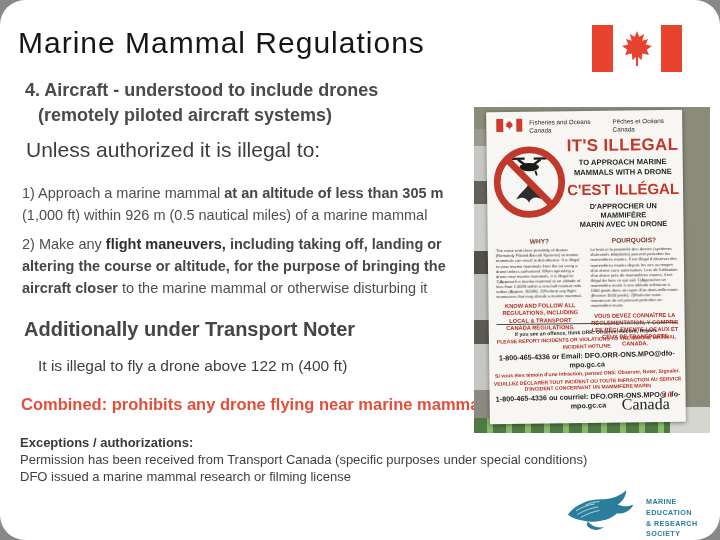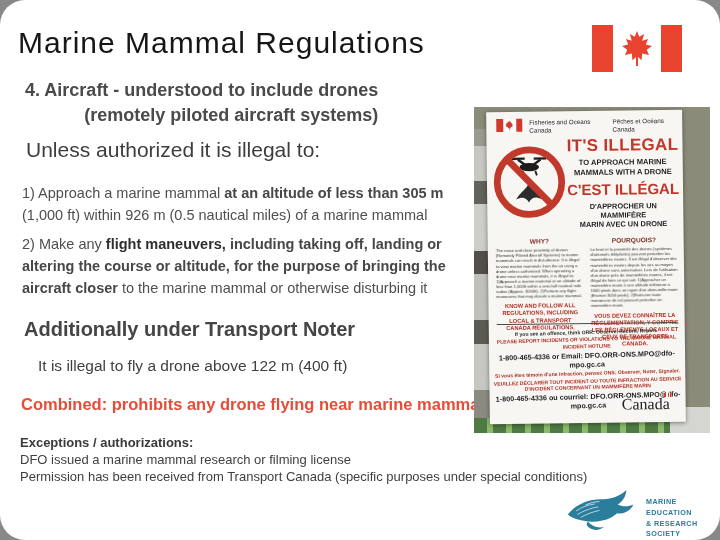--- a/index.html
+++ b/index.html
@@ -7,21 +7,21 @@
     position:relative; width:720px; height:540px; margin:0 auto;
     background:#ffffff; overflow:hidden;
     font-family:"Liberation Sans", sans-serif;
     border-radius:25px;
   }
   .abs { position:absolute; }
 
   
   .title { left:18px; top:26px; font-size:30px; letter-spacing:1px; color:#161616; font-weight:400; }
   .section4 { left:25px; top:78px; font-size:18px; font-weight:bold; color:#4a4a4a; line-height:1.4; }
-  .section4 .indent { padding-left:13px;text-align:right; }
+  .section4 .indent { padding-left:13px; }
   .unless { left:26px; top:138px; font-size:21px; color:#3d3d3d; }
   .para { font-size:14.5px; color:#4f4f4f; line-height:1.5; }
   .p1 { left:22px; top:183px; width:455px; }
   .p2 { left:22px; top:234px; width:465px; }
   .b-dark { font-weight:bold; color:#2e2e2e; }
   .b-gray { font-weight:bold; color:#474747; }
   .transport-h { left:24px; top:318px; font-size:20px; font-weight:bold; color:#454545; }
   .transport-b { left:38px; top:357px; font-size:15.5px; color:#3f3f3f; }
   .combined { left:21px; top:395px; font-size:16.5px; font-weight:bold; color:#e44d38; }
   .exceptions { left:20px; top:434px; width:655px; font-size:13px; color:#3f3f3f; line-height:1.32; }
@@ -113,22 +113,22 @@
 
   <div class="abs para p2"><span>2) Make any </span><span class="b-dark">flight maneuvers,</span><span class="b-gray"> including taking off, landing or altering the course or altitude, for the purpose of bringing the aircraft closer</span><span> to the marine mammal or otherwise disturbing it</span></div>
 
   <div class="abs transport-h">Additionally under Transport Noter</div>
   <div class="abs transport-b">It is illegal to fly a drone above 122 m (400 ft)</div>
 
   <div class="abs combined">Combined: prohibits any drone flying near marine mammals</div>
 
   <div class="abs exceptions">
     <div class="hd">Exceptions / authorizations:</div>
+    <div>Permission has been received from Transport Canada (specific purposes under special conditions)</div>
     <div>DFO issued a marine mammal research or filming license</div>
-    <div>Permission has been received from Transport Canada (specific purposes under special conditions)</div>
   </div>
 
   <div class="abs photo">
     <div class="ladder"></div>
     <div class="photo-br"></div>
     <div class="turf"></div>
 
     <div class="poster">
 
       <div class="p-header">

